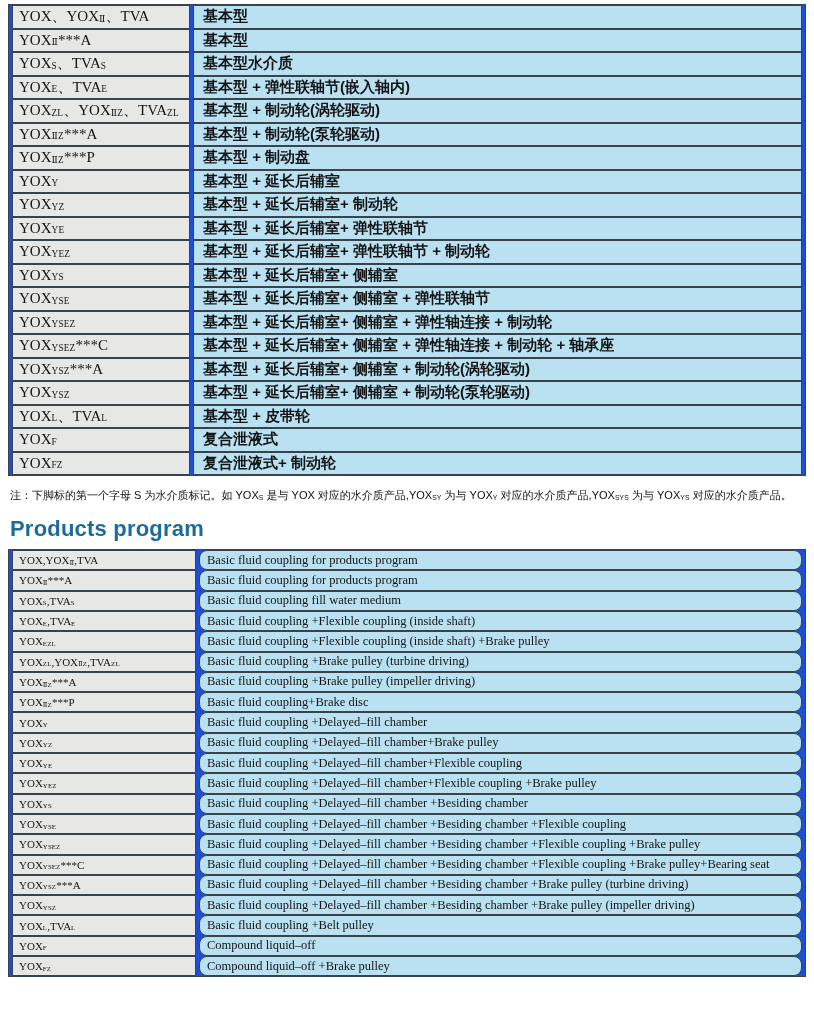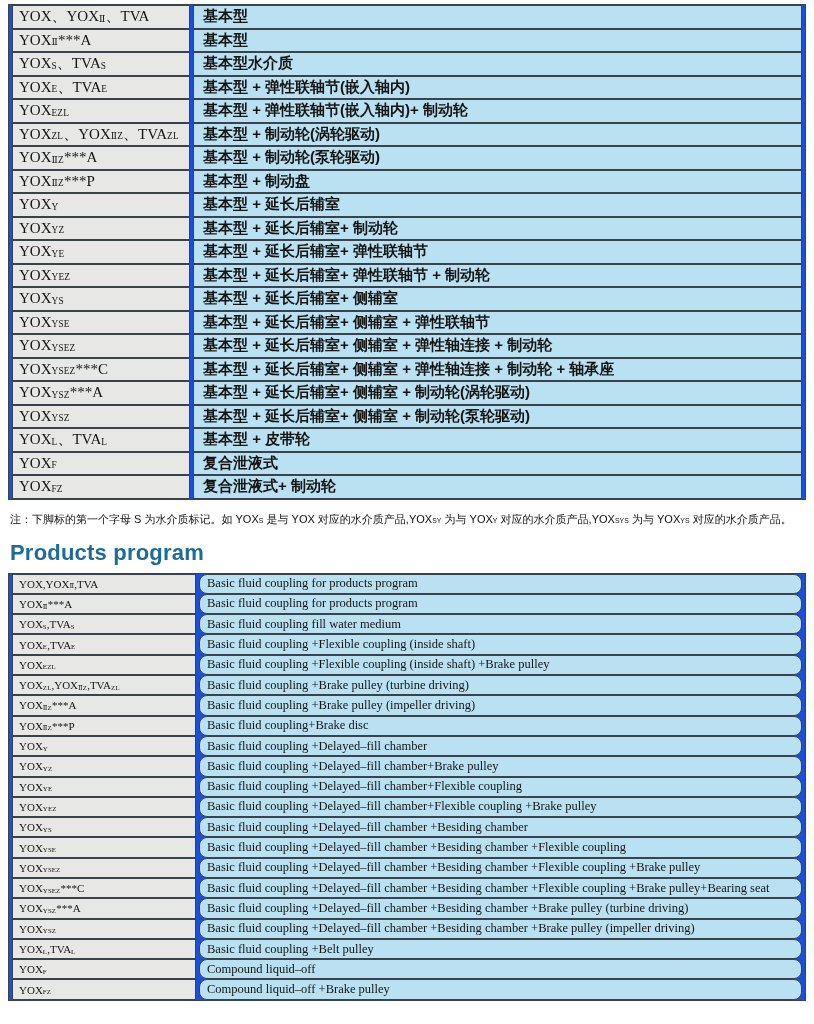--- a/index.html
+++ b/index.html
@@ -106,24 +106,20 @@
         </tr>
         <tr>
           <td class="model">YOX<sub>S</sub>、TVA<sub>S</sub></td>
           <td class="desc">基本型水介质</td>
         </tr>
         <tr>
           <td class="model">YOX<sub>E</sub>、TVA<sub>E</sub></td>
           <td class="desc">基本型 + 弹性联轴节(嵌入轴内)</td>
         </tr>
         <tr>
-          <td class="model">YOX<sub>EZL</sub></td>
-          <td class="desc">基本型 + 弹性联轴节(嵌入轴内)+ 制动轮</td>
-        </tr>
-        <tr>
           <td class="model">YOX<sub>ZL</sub>、YOX<sub>ⅡZ</sub>、TVA<sub>ZL</sub></td>
           <td class="desc">基本型 + 制动轮(涡轮驱动)</td>
         </tr>
         <tr>
           <td class="model">YOX<sub>ⅡZ</sub>***A</td>
           <td class="desc">基本型 + 制动轮(泵轮驱动)</td>
         </tr>
         <tr>
           <td class="model">YOX<sub>ⅡZ</sub>***P</td>
           <td class="desc">基本型 + 制动盘</td>

